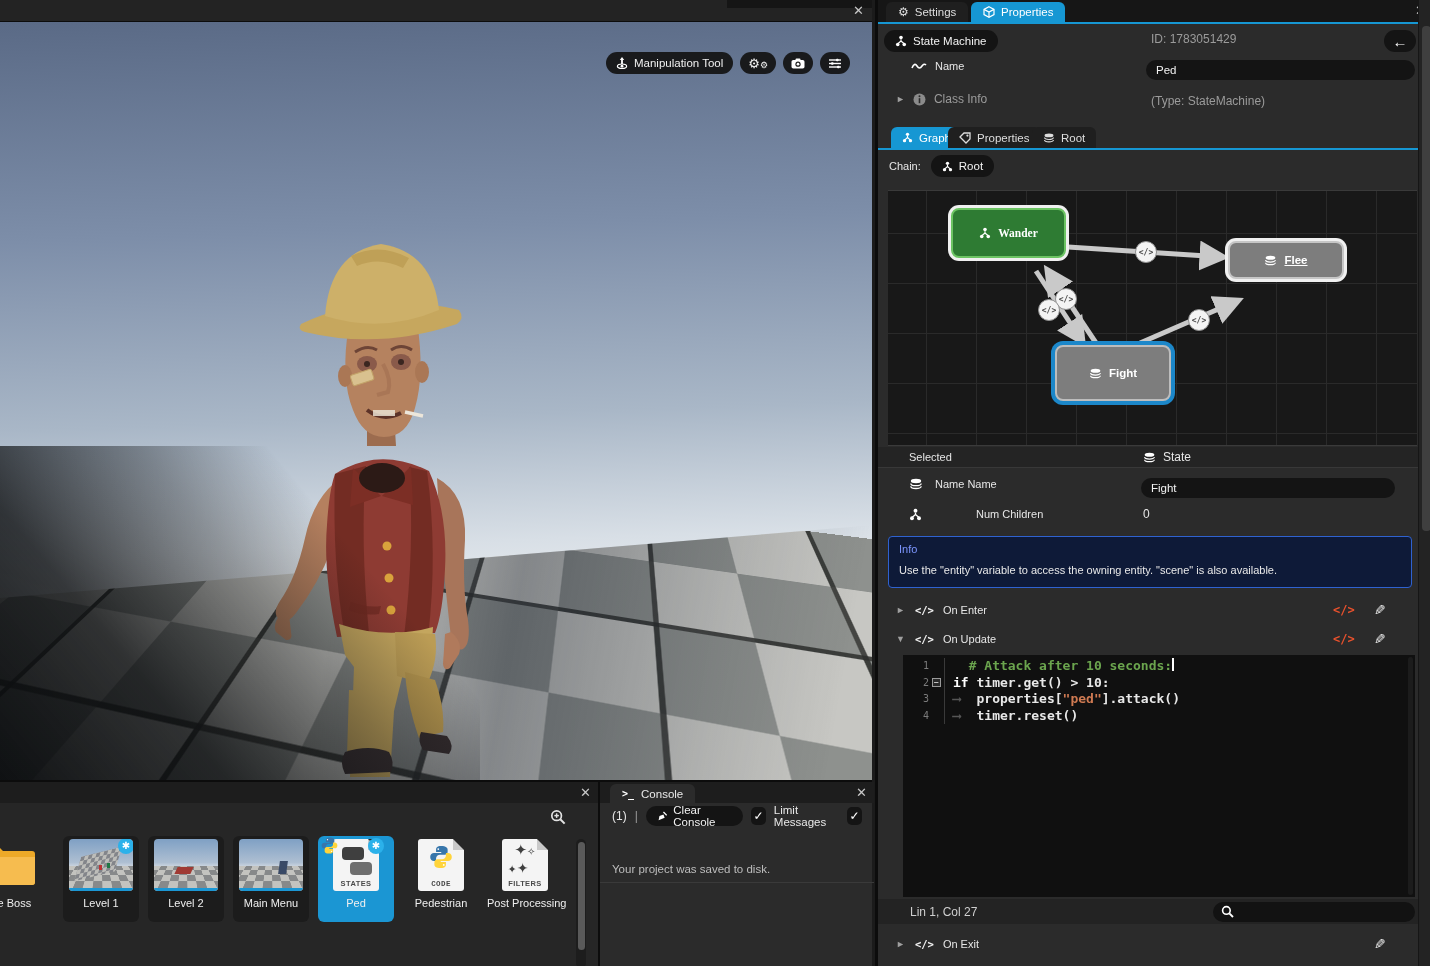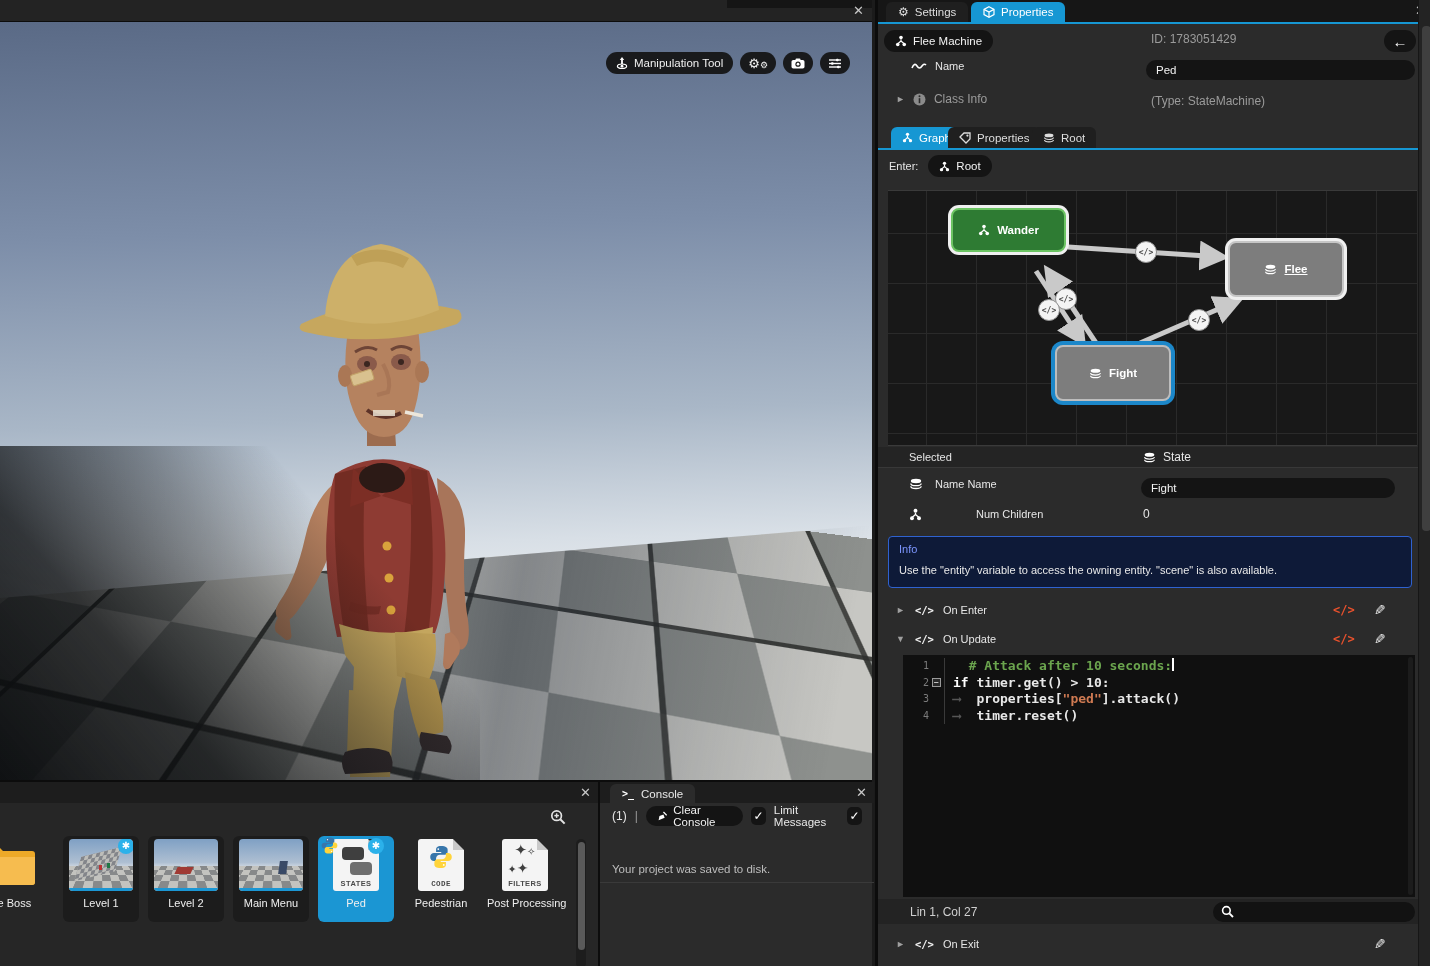--- a/index.html
+++ b/index.html
@@ -269,21 +269,21 @@
     <div id="rp-underline" class="abs"></div>
 
     <div class="abs flex" style="left:6px;top:30px;height:22px;">
       <div class="pill">
         <svg class="ic" width="12" height="12" viewBox="0 0 14 14" fill="#fff">
           <circle cx="7" cy="3" r="2.1"></circle>
             <circle cx="3.2" cy="11" r="2.1"></circle>
             <circle cx="10.8" cy="11" r="2.1"></circle>
           <path d="M7 5v2 M7 7 L3.6 10 M7 7 L10.4 10" stroke="#fff" stroke-width="1.4" fill="none"></path>
         </svg>
-        <span>Flee Machine</span>
+        <span>State Machine</span>
       </div>
     </div>
     <span class="abs graytxt" style="left:273px;top:32px;">ID: 1783051429</span>
     <div class="abs pill" style="left:506px;top:30px;width:32px;padding:0;justify-content:center;">
       <span class="arrowback">←</span>
     </div>
 
     <div class="abs flex" style="left:33px;top:60px;gap:8px;">
       <svg class="ic" width="16" height="10" viewBox="0 0 16 10">
         <path d="M1 7 Q3.5 1 6 5 T11 5 Q13 2 15 4" stroke="#fff" stroke-width="1.6" fill="none"></path>
@@ -326,21 +326,21 @@
         <svg class="ic" width="12" height="12" viewBox="0 0 14 14">
           <ellipse cx="7" cy="4" rx="5.2" ry="2.2" fill="#ddd"></ellipse>
           <path d="M1.8 6.5 c0 1.2 2.3 2.2 5.2 2.2 s5.2 -1 5.2 -2.2 M1.8 9.3 c0 1.2 2.3 2.2 5.2 2.2 s5.2 -1 5.2 -2.2" stroke="#ddd" stroke-width="1.3" fill="none"></path>
         </svg>
         <span>Root</span>
       </div>
       <div class="abs" style="left:0;top:21px;width:540px;height:2px;background:#1697d3;"></div>
     </div>
 
     <div class="abs flex" style="left:11px;top:155px;gap:10px;">
-      <span class="rowlabel">Enter:</span>
+      <span class="rowlabel">Chain:</span>
       <div class="pill">
         <svg class="ic" width="11" height="11" viewBox="0 0 14 14" fill="#fff">
           <circle cx="7" cy="3" r="2.1"></circle>
             <circle cx="3.2" cy="11" r="2.1"></circle>
             <circle cx="10.8" cy="11" r="2.1"></circle>
           <path d="M7 5v2 M7 7 L3.6 10 M7 7 L10.4 10" stroke="#fff" stroke-width="1.4" fill="none"></path>
         </svg>
         <span>Root</span>
       </div>
     </div>
@@ -366,30 +366,30 @@
           </g>
           <g>
             <circle cx="161" cy="119" r="10.5" fill="#f4f4f4" stroke="#8f8f8f"></circle>
             <text x="161" y="122" text-anchor="middle" font-size="8" font-weight="bold" fill="#474747" font-family="DejaVu Sans Mono, monospace">&lt;/&gt;</text>
           </g>
           <g>
             <circle cx="311" cy="129" r="10.5" fill="#f4f4f4" stroke="#8f8f8f"></circle>
             <text x="311" y="132" text-anchor="middle" font-size="8" font-weight="bold" fill="#474747" font-family="DejaVu Sans Mono, monospace">&lt;/&gt;</text>
           </g>
         </svg>
-        <div class="gnode green" style="left:63px;top:17px;width:115px;height:44px;">
+        <div class="gnode green" style="left:63px;top:17px;width:115px;height:50px;font-family:Liberation Serif, serif;">
           <svg width="12" height="12" viewBox="0 0 14 14" fill="#fff">
             <circle cx="7" cy="3" r="2.1"></circle>
             <circle cx="3.2" cy="11" r="2.1"></circle>
             <circle cx="10.8" cy="11" r="2.1"></circle>
             <path d="M7 5v2 M7 7 L3.6 10 M7 7 L10.4 10" stroke="#fff" stroke-width="1.4" fill="none"></path>
           </svg>
           <span>Wander</span>
         </div>
-        <div class="gnode gray" style="left:340px;top:50px;width:116px;height:56px;text-decoration:underline;">
+        <div class="gnode gray" style="left:340px;top:50px;width:116px;height:38px;text-decoration:underline;">
           <svg width="13" height="13" viewBox="0 0 14 14">
             <ellipse cx="7" cy="4" rx="5.2" ry="2.2" fill="#fff"></ellipse>
             <path d="M1.8 6.5 c0 1.2 2.3 2.2 5.2 2.2 s5.2 -1 5.2 -2.2 M1.8 9.3 c0 1.2 2.3 2.2 5.2 2.2 s5.2 -1 5.2 -2.2" stroke="#fff" stroke-width="1.3" fill="none"></path>
           </svg>
           <span>Flee</span>
         </div>
         <div class="gnode sel" style="left:167px;top:154px;width:116px;height:56px;">
           <svg width="13" height="13" viewBox="0 0 14 14">
             <ellipse cx="7" cy="4" rx="5.2" ry="2.2" fill="#fff"></ellipse>
             <path d="M1.8 6.5 c0 1.2 2.3 2.2 5.2 2.2 s5.2 -1 5.2 -2.2 M1.8 9.3 c0 1.2 2.3 2.2 5.2 2.2 s5.2 -1 5.2 -2.2" stroke="#fff" stroke-width="1.3" fill="none"></path>

